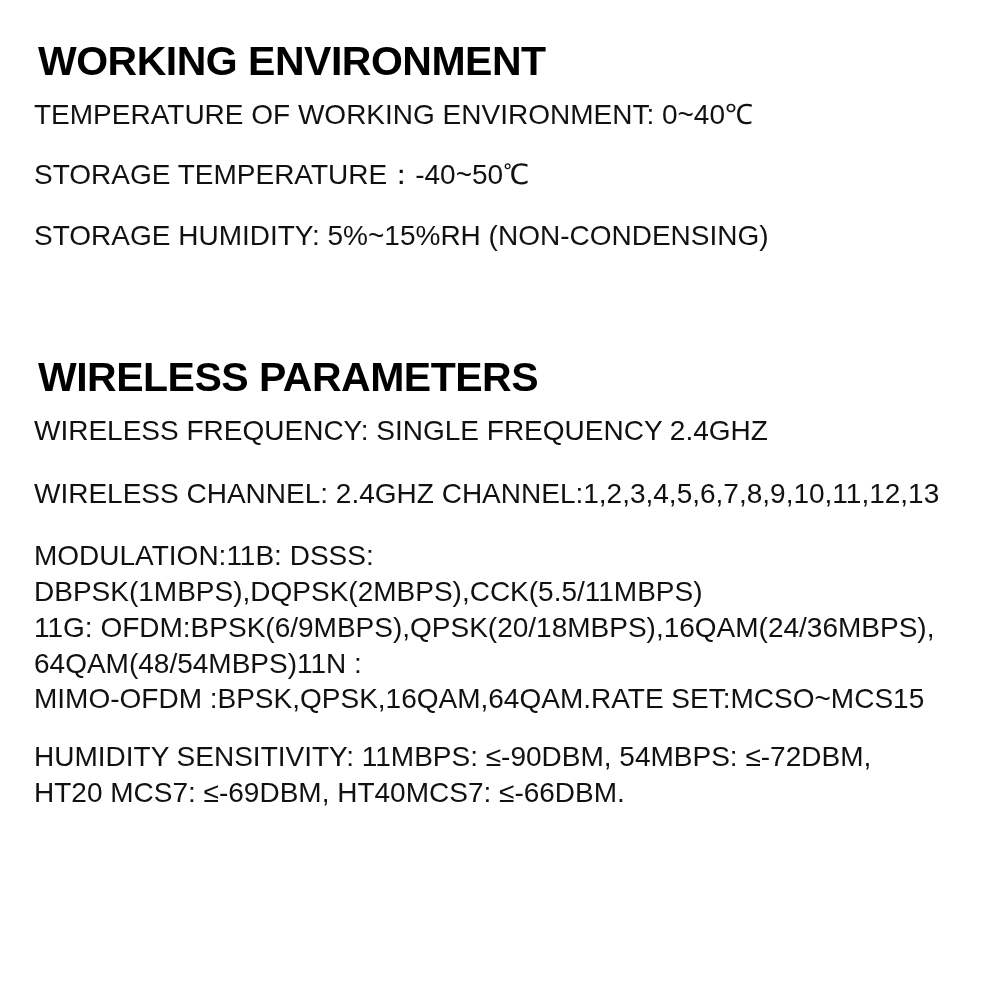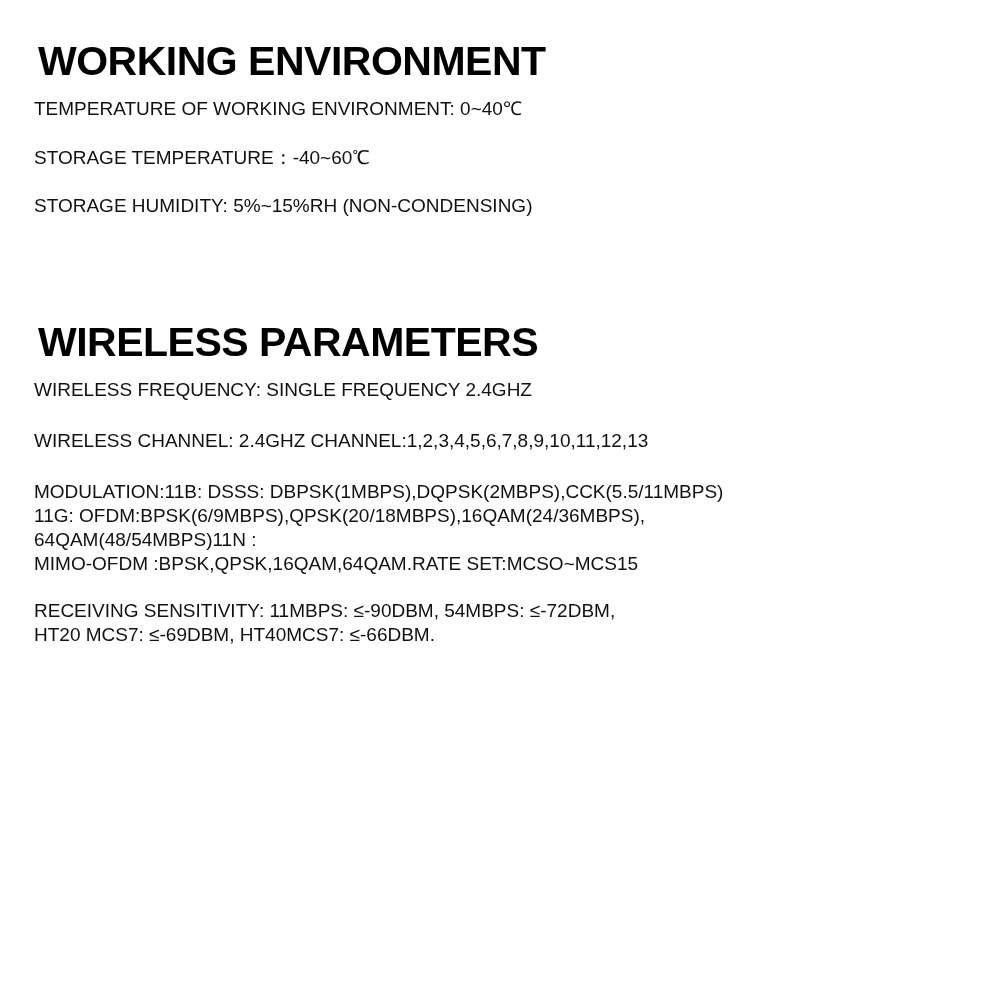--- a/index.html
+++ b/index.html
@@ -26,21 +26,21 @@
   }
   .section-title {
     font-size: 41px;
     font-weight: bold;
     letter-spacing: -0.5px;
     line-height: 1.05;
     margin: 0 0 14px 8px;
     color: #000000;
   }
   .spec-line {
-    font-size: 19px;
+    font-size: 28px;
     line-height: 1.30;
     color: #111111;
     margin: 0 0 24px 4px;
     white-space: pre-line;
   }
   .block-gap {
     height: 78px;
   }
   #wireless-section {
     margin-top: 0;
@@ -54,31 +54,31 @@
   }
 </style>
 </head>
 <body>
 
 <div class="page">
 
   <div class="section" id="working-environment-section">
     <h1 class="section-title">WORKING ENVIRONMENT</h1>
     <p class="spec-line">TEMPERATURE OF WORKING ENVIRONMENT: 0~40℃</p>
-    <p class="spec-line">STORAGE TEMPERATURE：-40~60℃</p>
+    <p class="spec-line">STORAGE TEMPERATURE：-40~50℃</p>
     <p class="spec-line">STORAGE HUMIDITY: 5%~15%RH (NON-CONDENSING)</p>
   </div>
 
   <div class="block-gap"></div>
 
   <div class="section" id="wireless-section">
     <h1 class="section-title">WIRELESS PARAMETERS</h1>
     <p class="spec-line">WIRELESS FREQUENCY: SINGLE FREQUENCY 2.4GHZ</p>
     <p class="spec-line">WIRELESS CHANNEL: 2.4GHZ CHANNEL:1,2,3,4,5,6,7,8,9,10,11,12,13</p>
     <p class="spec-line multi">MODULATION:11B: DSSS: DBPSK(1MBPS),DQPSK(2MBPS),CCK(5.5/11MBPS)
 11G: OFDM:BPSK(6/9MBPS),QPSK(20/18MBPS),16QAM(24/36MBPS),
 64QAM(48/54MBPS)11N :
 MIMO-OFDM :BPSK,QPSK,16QAM,64QAM.RATE SET:MCSO~MCS15</p>
-    <p class="spec-line multi">RECEIVING SENSITIVITY: 11MBPS: ≤-90DBM, 54MBPS: ≤-72DBM,
+    <p class="spec-line multi">HUMIDITY SENSITIVITY: 11MBPS: ≤-90DBM, 54MBPS: ≤-72DBM,
 HT20 MCS7: ≤-69DBM, HT40MCS7: ≤-66DBM.</p>
   </div>
 
 </div>
 
 </body></html>

